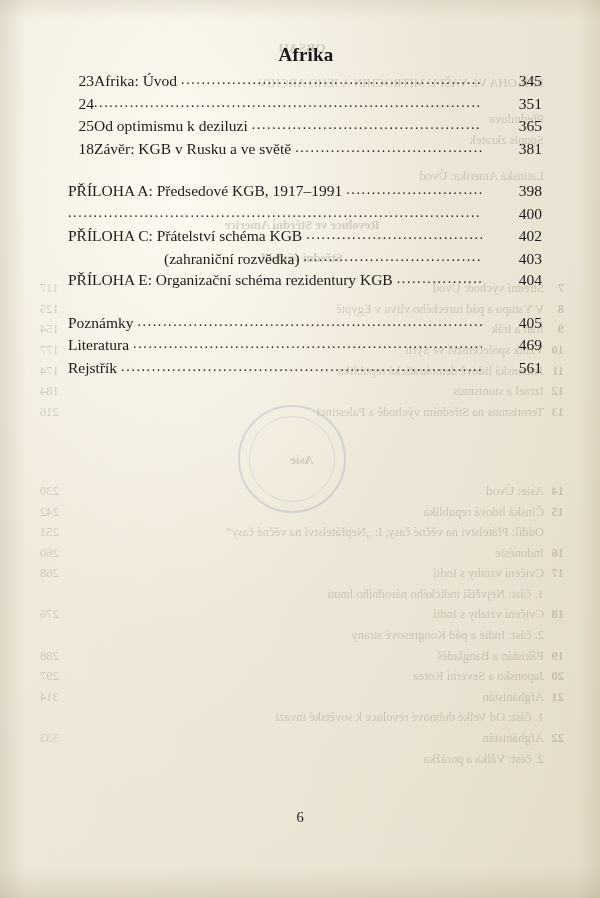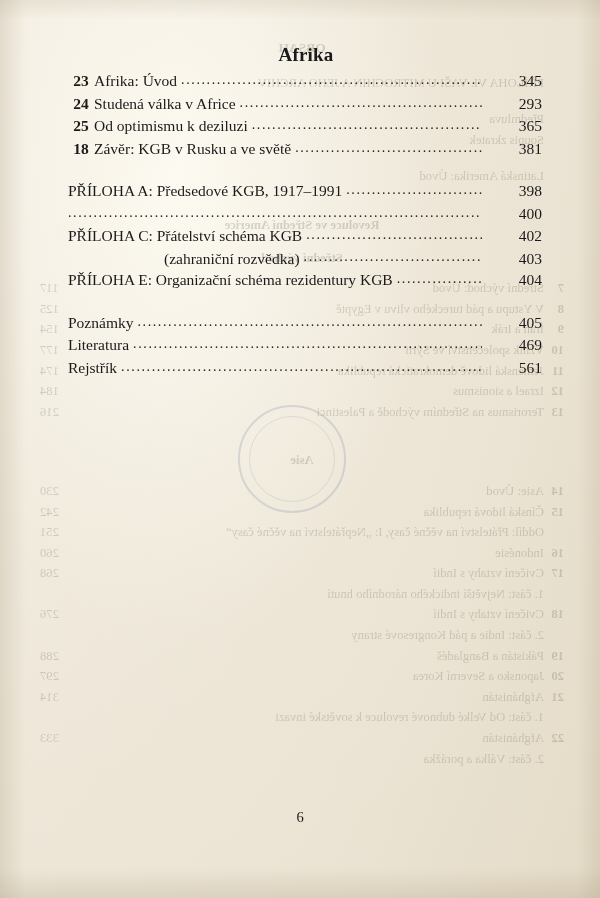--- a/index.html
+++ b/index.html
@@ -59,24 +59,24 @@
   }
 
   .entry {
     display: flex;
     align-items: baseline;
     font-size: 15.5px;
     line-height: 21.5px;
     white-space: nowrap;
   }
   .num {
-    font-weight: bold;
+    font-weight: normal;
     width: 26px;
     flex: 0 0 26px;
-    text-align: center;
+    text-align: right;
   }
   .title {
     flex: 0 0 auto;
     padding-right: 4px;
   }
   .dots {
     flex: 1 1 auto;
     overflow: hidden;
     white-space: nowrap;
     margin: 0 2px 0 0;
@@ -328,23 +328,22 @@
   <div class="toc">
 
     <div class="entry">
       <span class="num">23</span>
       <span class="title">Afrika: Úvod</span>
       <span class="dots">..................................................................................................................</span>
       <span class="pg">345</span>
     </div>
     <div class="entry">
       <span class="num">24</span>
-      <span class="title">Studená válka v Africe</span>
-      <span class="dots">..................................................................................................................</span>
-      <span class="pg">293</span>
+      <span class="dots">..................................................................................................................</span>
+      <span class="pg">351</span>
     </div>
     <div class="entry">
       <span class="num">25</span>
       <span class="title">Od optimismu k deziluzi</span>
       <span class="dots">..................................................................................................................</span>
       <span class="pg">365</span>
     </div>
     <div class="entry">
       <span class="num">18</span>
       <span class="title">Závěr: KGB v Rusku a ve světě</span>

